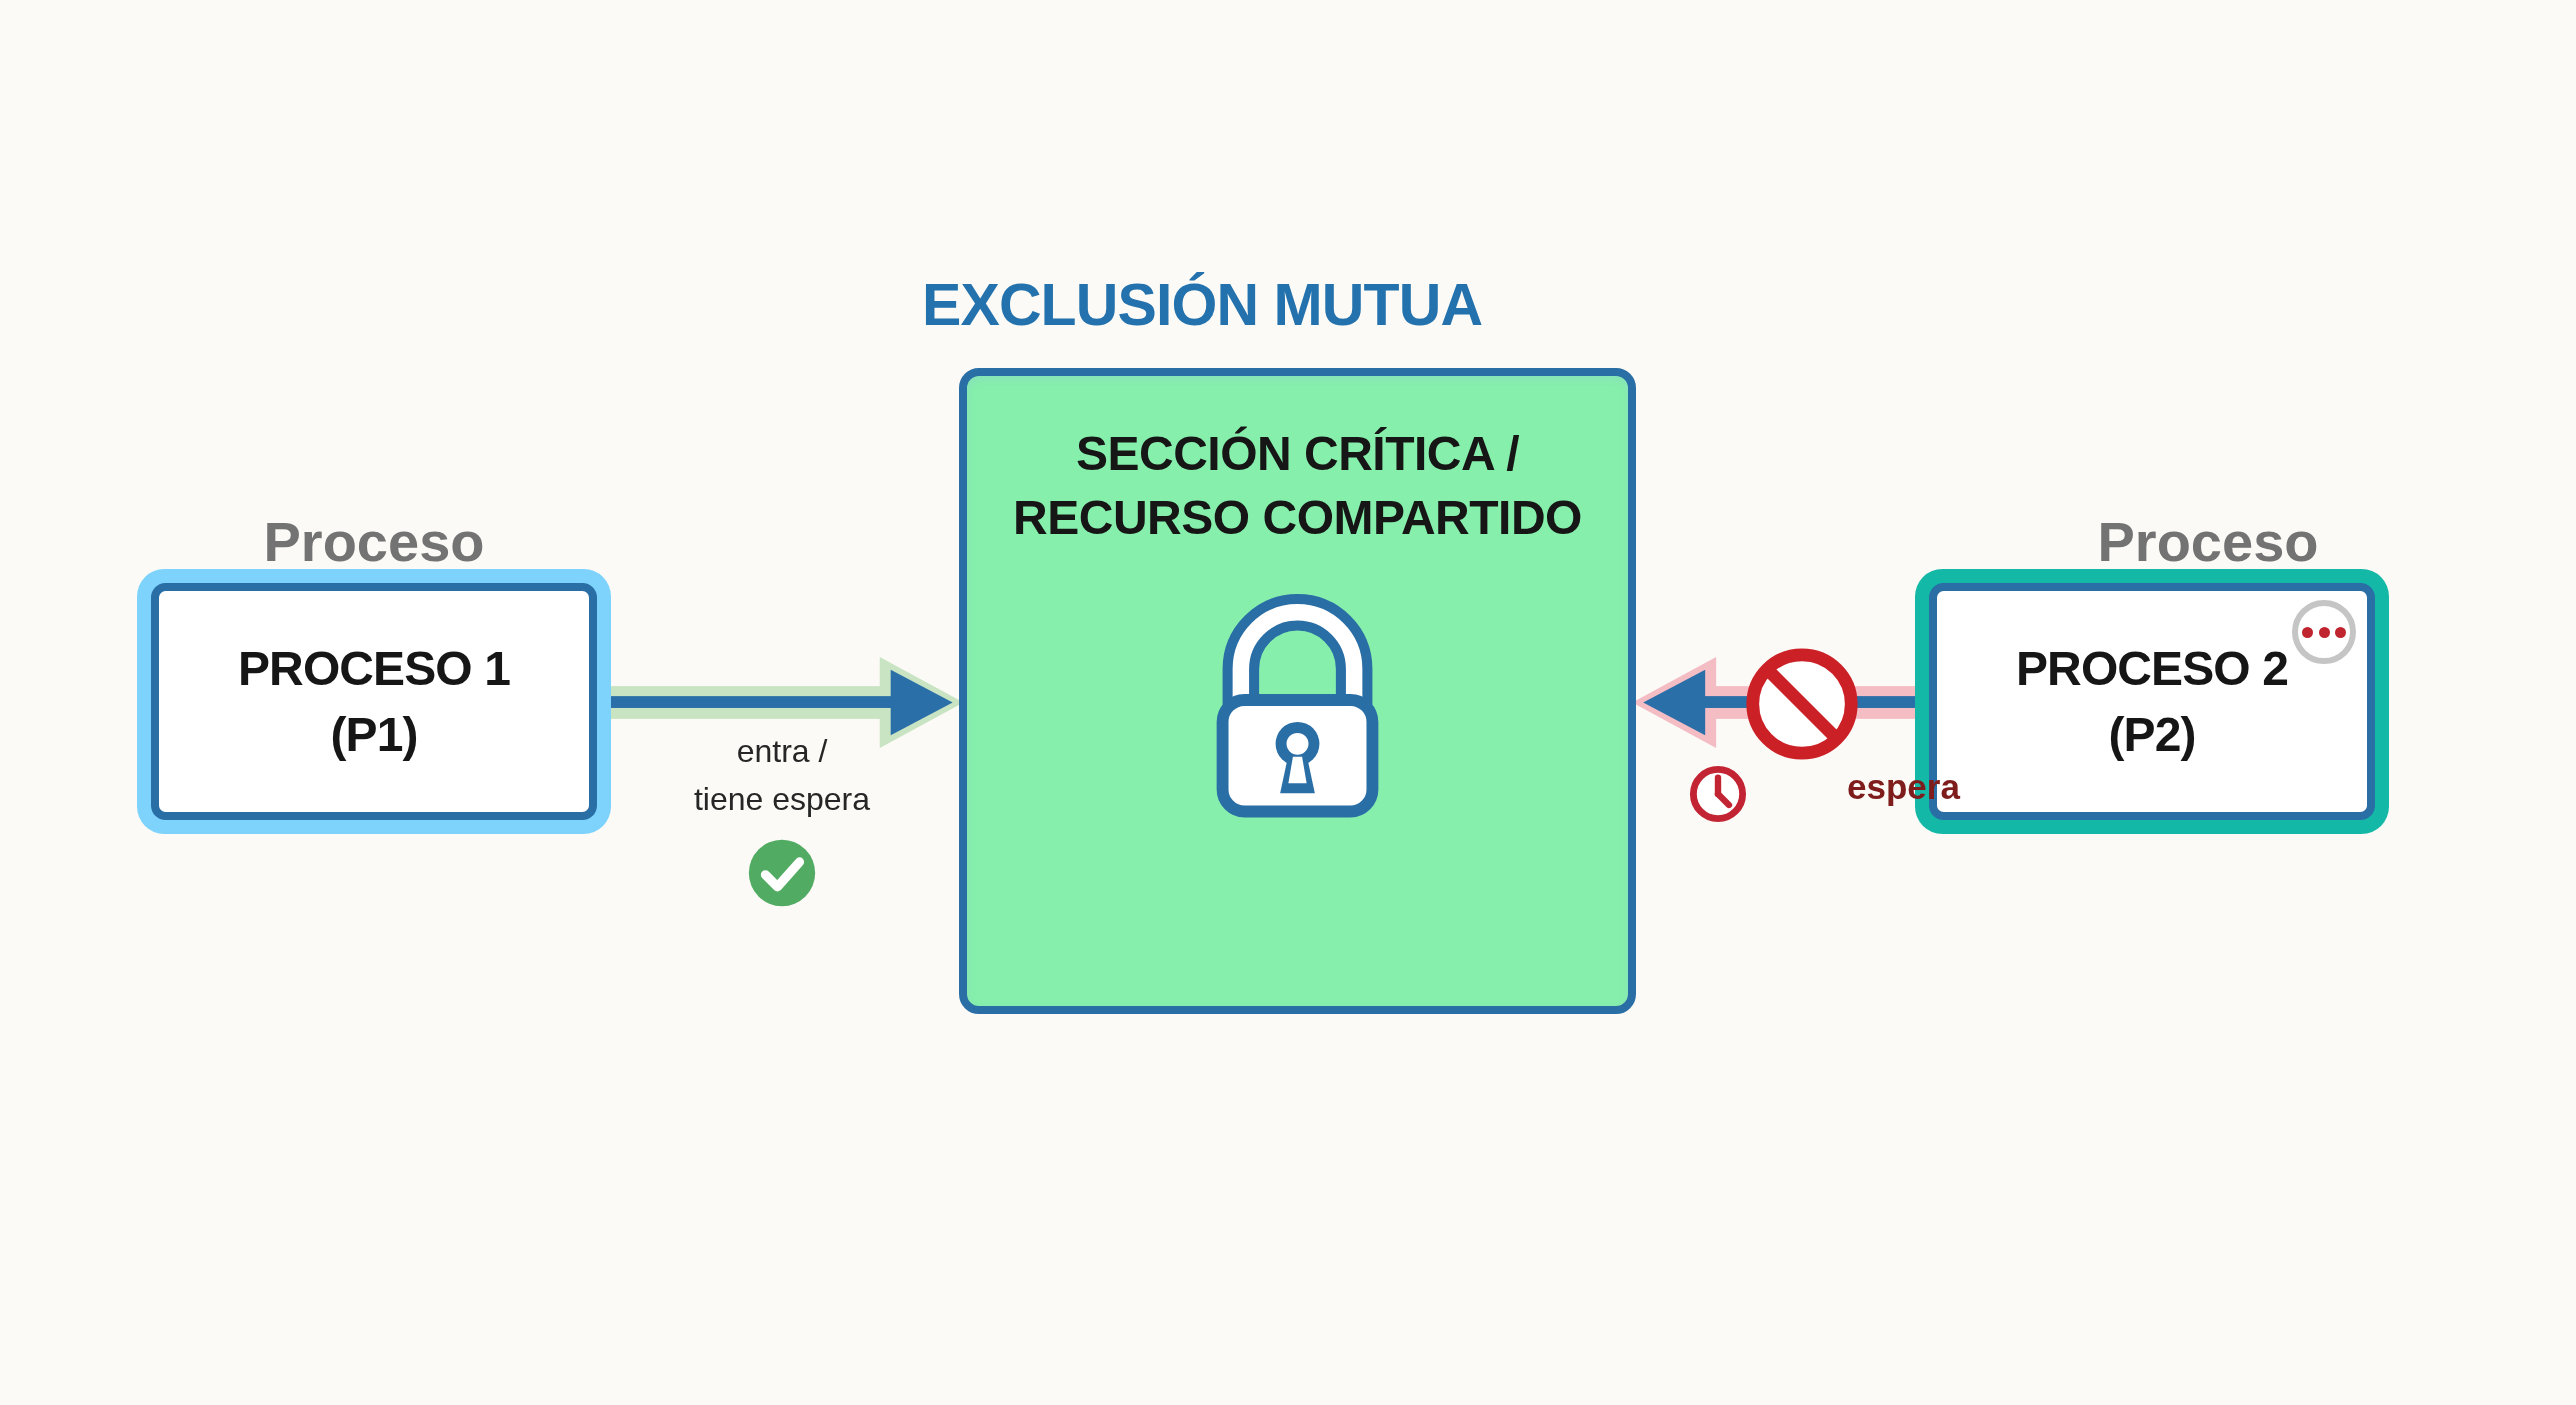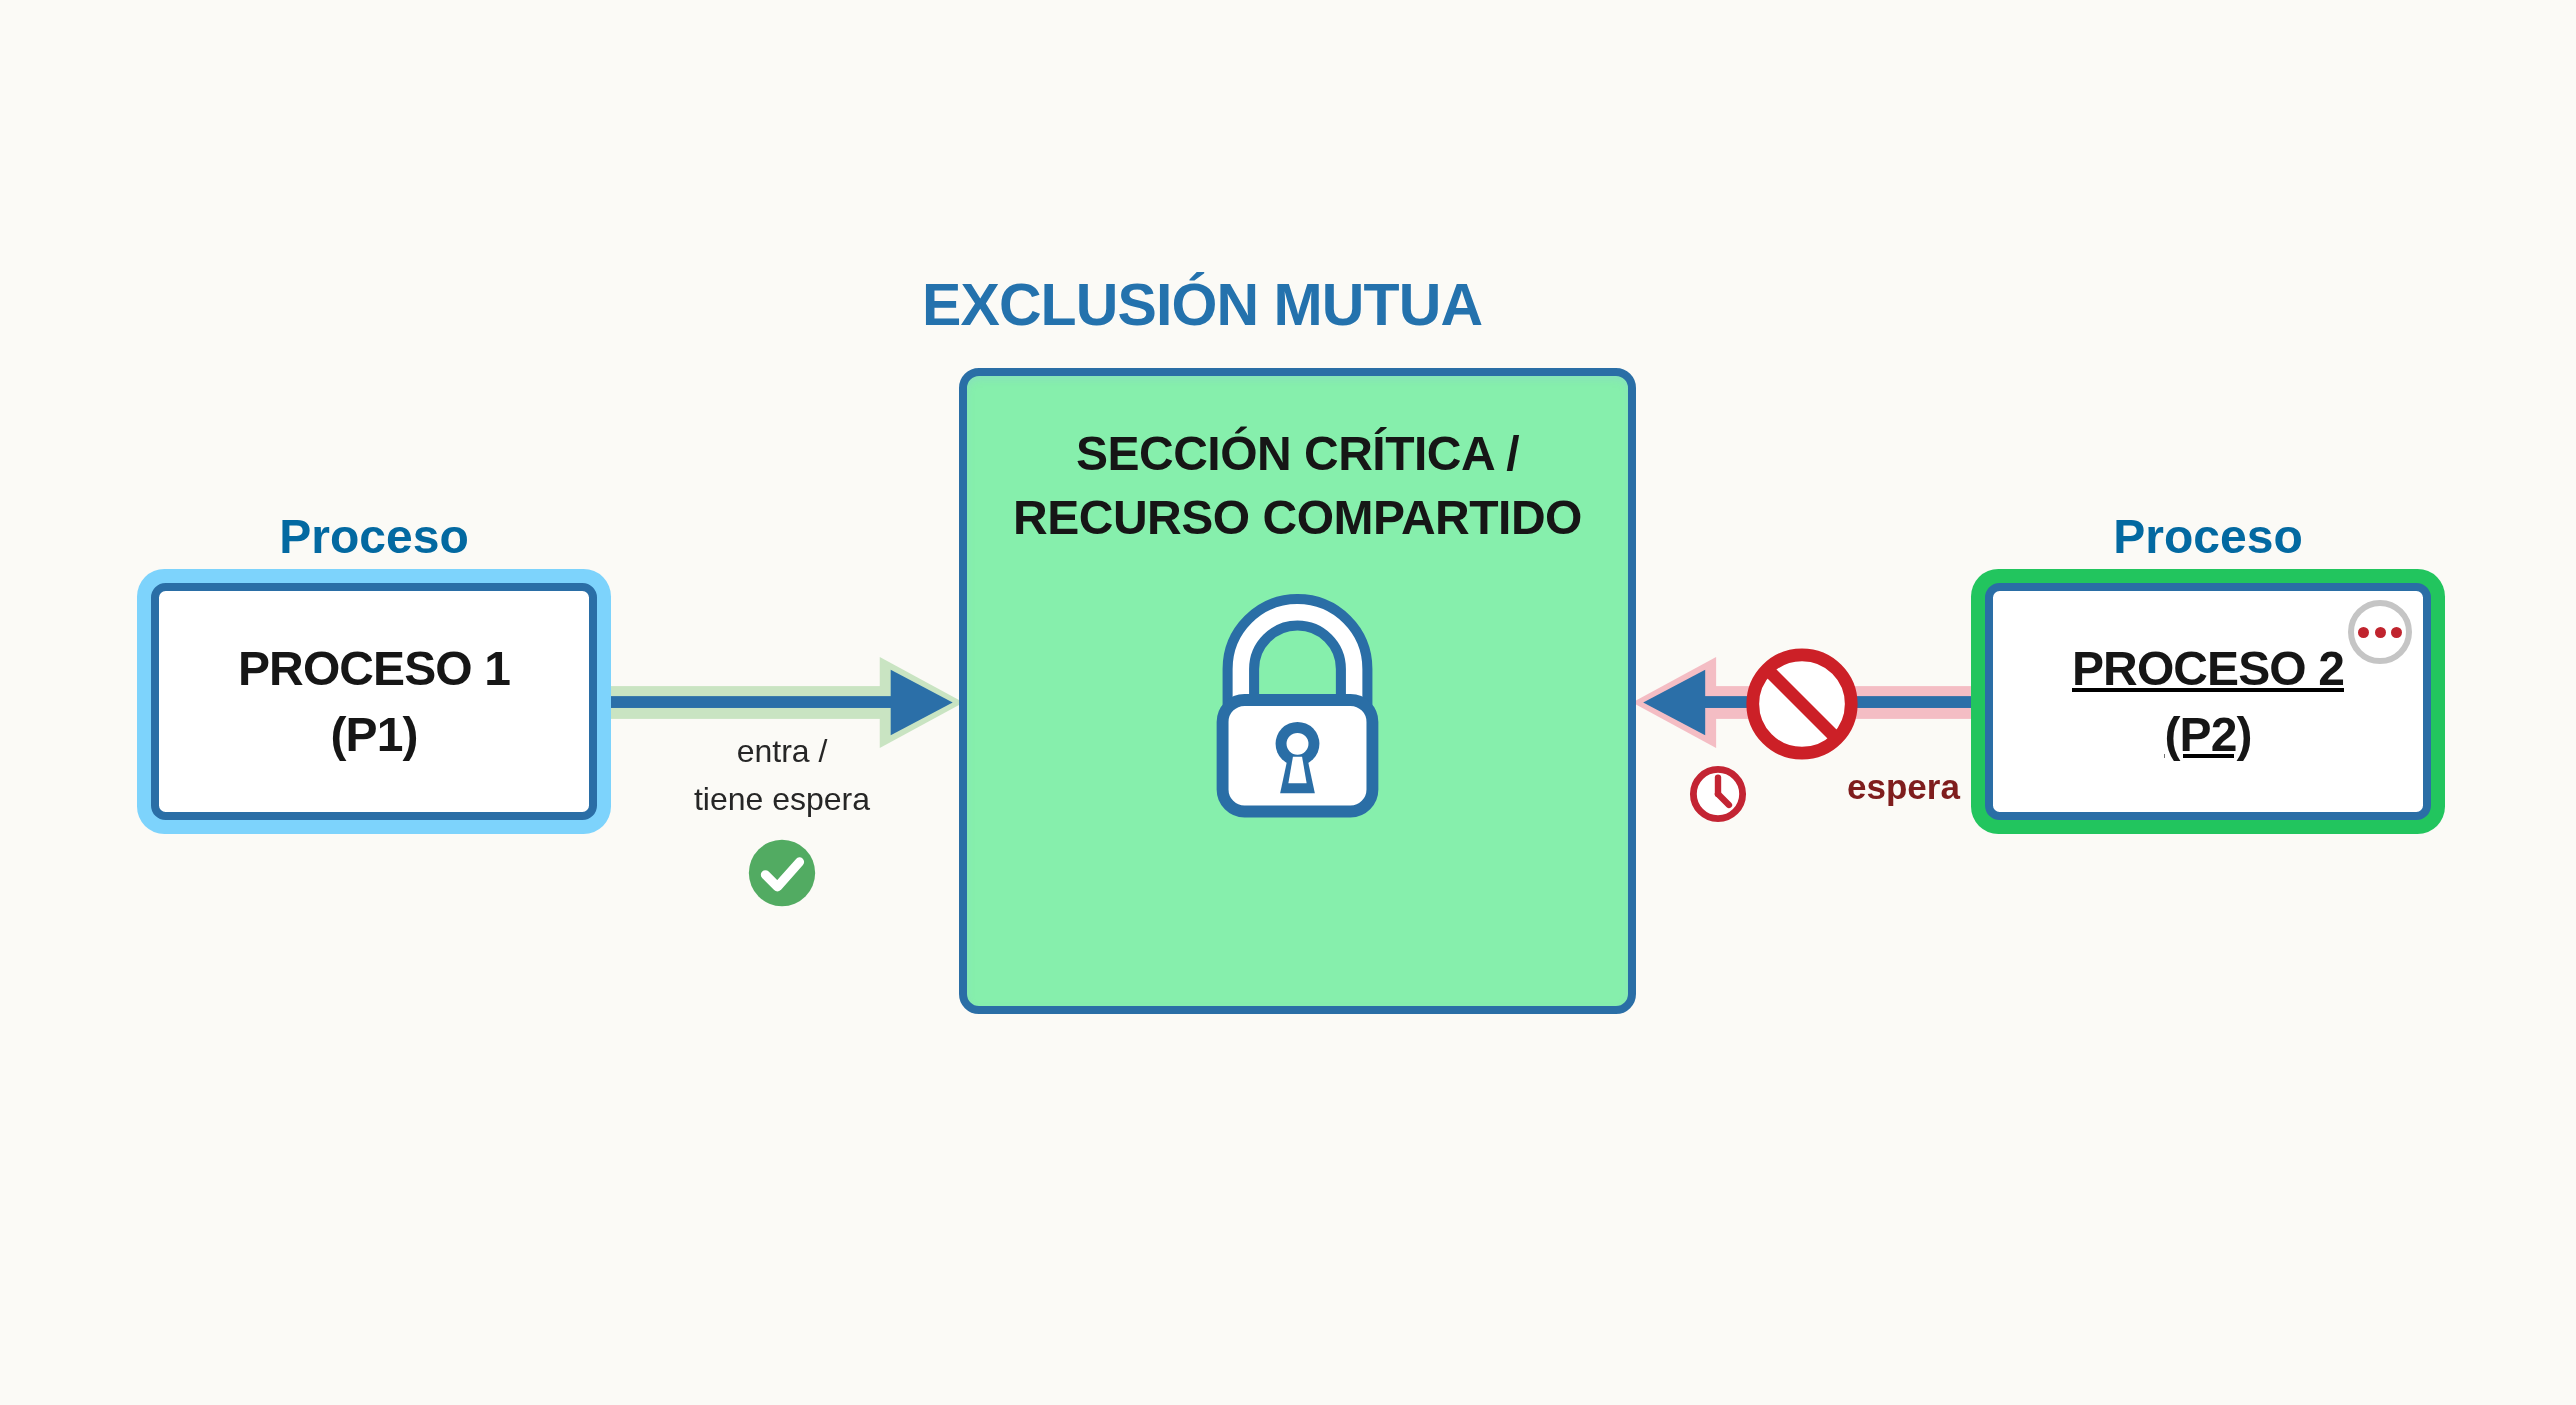--- a/index.html
+++ b/index.html
@@ -34,31 +34,31 @@
     text-align:center;
     font-size:48px;font-weight:bold;letter-spacing:-0.5px;
     line-height:64px;color:#161616;
   }
   .lock-wrap{width:201px;margin:31px auto 0 auto;}
 
   
   .proc-caption{
     position:absolute;width:474px;
     text-align:center;
-    font-size:48px;font-weight:600;color:#0369a1;
+    font-size:56px;font-weight:600;color:#737373;
   }
   .proc-caption.left{left:137px;top:509px;}
   .proc-caption.right{left:1971px;top:509px;}
 
   .proc-glow{
     position:absolute;top:569px;width:474px;height:265px;
     box-sizing:border-box;border-radius:27.4px;padding:13.7px;
   }
   .proc-glow.green{left:137px;background:#7dd3fc;}
-  .proc-glow.pink{left:1971px;background:#22c55e;text-decoration:underline;}
+  .proc-glow.pink{left:1915px;background:#14b8a6;}
   .proc-inner{
     width:100%;height:100%;box-sizing:border-box;
     background:#ffffff;border:8.2px solid #2a6ea6;border-radius:14.6px;
     display:flex;flex-direction:column;align-items:center;justify-content:center;
   }
   .proc-name{
     font-size:48px;font-weight:bold;letter-spacing:-0.9px;
     line-height:66px;color:#161616;text-align:center;
   }
 

